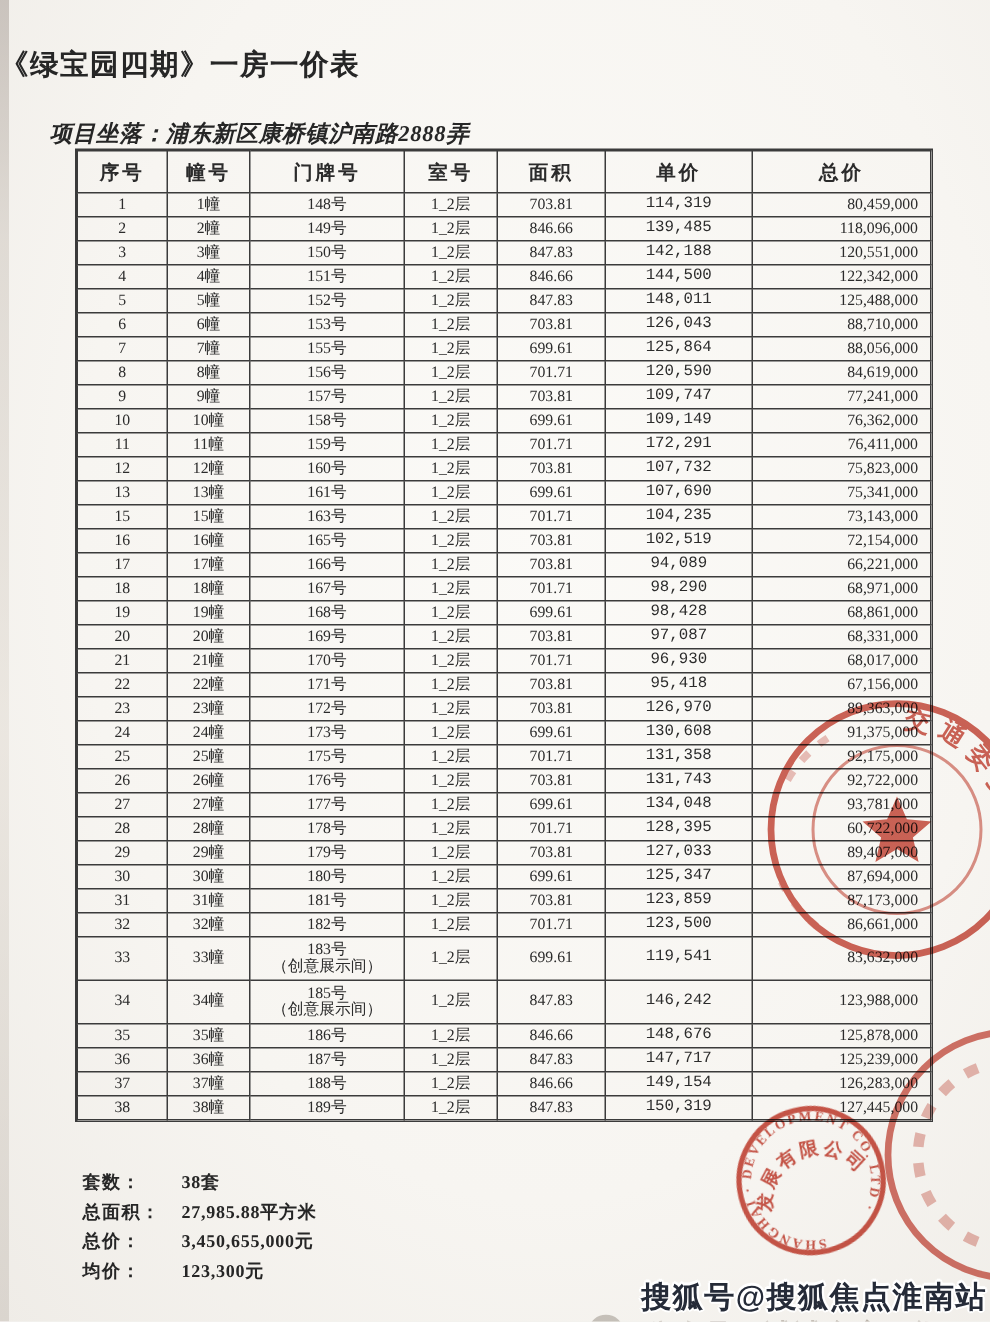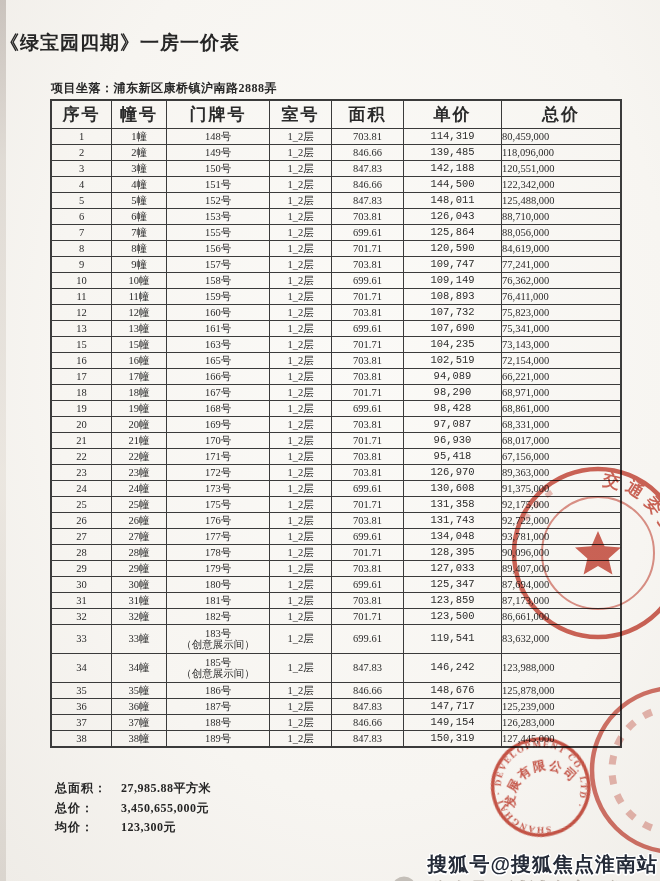--- a/index.html
+++ b/index.html
@@ -18,40 +18,40 @@
     position:absolute; left:0; top:0; width:6px; height:881px;
     background:linear-gradient(180deg,#a99f98 0%,#cfc8c0 18%,#e3ddd5 55%,#c9c2ba 100%);
     opacity:.55;
   }
   .doc-title {
     position:absolute; top:30px; left:0; width:660px;
     font-size:19px; font-weight:700;
     color:#262626; letter-spacing:1px;
   }
   .location-line {
-    position:absolute; top:80px; left:51px;
-    font-size:12px; font-weight:700; color:#262626; letter-spacing:.5px;
+    position:absolute; top:80px; left:33px;
+    font-size:15px; font-weight:700; color:#262626; letter-spacing:.5px;font-style:italic;
   }
   table.price-table {
     position:absolute; top:100px; left:51px; width:569px;
     border-collapse:collapse; table-layout:fixed;
     color:#2b2b2b;
   }
   .price-table th, .price-table td {
     border:1px solid #3b3b3b;
     text-align:center; vertical-align:middle;
     overflow:hidden; white-space:pre-line;
   }
   .price-table th {
-    height:28px; font-size:17px; font-weight:700; letter-spacing:2px;
+    height:28px; font-size:13px; font-weight:700; letter-spacing:2px;
   }
   .price-table td { height:16px; font-size:10.5px; line-height:1.05; }
   .price-table tr.tall td { height:29px;margin-top:12px; }
   .price-table td.col-price { text-align:center;font-family:Liberation Mono, monospace; }
-  .price-table td.col-total { text-align:left; padding-right:20px; }
+  .price-table td.col-total { text-align:right; padding-right:8px; }
   .price-table { box-shadow:0 0 0 1px #3b3b3b; }
 
   .summary-block {
     position:absolute; top:779px; left:55px;
     font-size:12px; color:#262626;
   }
   .summary-row { display:flex; line-height:19.5px; }
   .summary-label { font-weight:700; width:66px; letter-spacing:1px; }
   .summary-value { font-weight:700; letter-spacing:.5px; }
 
@@ -198,21 +198,21 @@
           <td class="col-area">699.61</td>
           <td class="col-price">109,149</td>
           <td class="col-total">76,362,000</td>
         </tr>
         <tr>
           <td class="col-idx">11</td>
           <td class="col-bldg">11幢</td>
           <td class="col-door">159号</td>
           <td class="col-room">1_2层</td>
           <td class="col-area">701.71</td>
-          <td class="col-price">108,893</td>
+          <td class="col-price">172,291</td>
           <td class="col-total">76,411,000</td>
         </tr>
         <tr>
           <td class="col-idx">12</td>
           <td class="col-bldg">12幢</td>
           <td class="col-door">160号</td>
           <td class="col-room">1_2层</td>
           <td class="col-area">703.81</td>
           <td class="col-price">107,732</td>
           <td class="col-total">75,823,000</td>
@@ -343,21 +343,21 @@
           <td class="col-price">134,048</td>
           <td class="col-total">93,781,000</td>
         </tr>
         <tr>
           <td class="col-idx">28</td>
           <td class="col-bldg">28幢</td>
           <td class="col-door">178号</td>
           <td class="col-room">1_2层</td>
           <td class="col-area">701.71</td>
           <td class="col-price">128,395</td>
-          <td class="col-total">90,096,000</td>
+          <td class="col-total">60,722,000</td>
         </tr>
         <tr>
           <td class="col-idx">29</td>
           <td class="col-bldg">29幢</td>
           <td class="col-door">179号</td>
           <td class="col-room">1_2层</td>
           <td class="col-area">703.81</td>
           <td class="col-price">127,033</td>
           <td class="col-total">89,407,000</td>
         </tr>
@@ -441,20 +441,24 @@
           <td class="col-door">189号</td>
           <td class="col-room">1_2层</td>
           <td class="col-area">847.83</td>
           <td class="col-price">150,319</td>
           <td class="col-total">127,445,000</td>
         </tr>
       </tbody>
   </table>
 
   <div class="summary-block">
+    <div class="summary-row">
+      <span class="summary-label">套数：</span>
+      <span class="summary-value">38套</span>
+    </div>
     <div class="summary-row">
       <span class="summary-label">总面积：</span>
       <span class="summary-value">27,985.88平方米</span>
     </div>
     <div class="summary-row">
       <span class="summary-label">总价：</span>
       <span class="summary-value">3,450,655,000元</span>
     </div>
     <div class="summary-row">
       <span class="summary-label">均价：</span>

